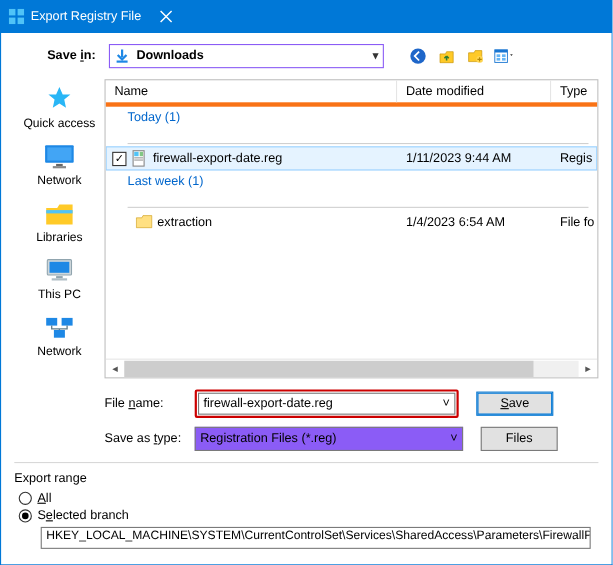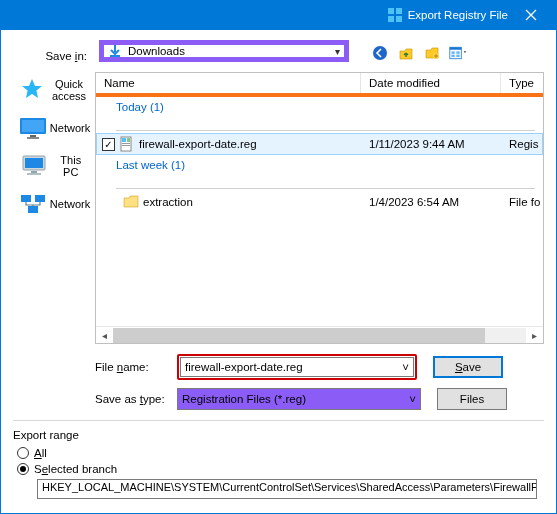--- a/index.html
+++ b/index.html
@@ -1,31 +1,31 @@
 <!DOCTYPE html>
 <html><head>
 <meta charset="utf-8">
 <style>
   * { box-sizing: border-box; font-family: "Segoe UI", Tahoma, sans-serif; }
   body { margin: 0; background: #fff; width: 557px; height: 514px; overflow: hidden; font-size: 11.5px; color: #000; }
-  .title-bar { background: #0078d7; color:#fff; height:30px; display:flex; align-items:center; justify-content:flex-end; padding:0 4px 0 8px; }
+  .title-bar { background: #0078d7; color:#fff; height:30px; display:flex; align-items:center; justify-content:flex-start; padding:0 16px 0 8px; }
   .title-left { display:flex; align-items:center; gap:6px; }
   .title-icon { width:14px; height:14px; display:inline-block; }
   .t-x { width:45px; height:30px; display:flex; align-items:center; justify-content:center; font-size:16px; }
   .dialog { border:1px solid #0078d7; border-top:none; height:484px; padding:10px 12px 12px 12px; display:flex; flex-direction:column; }
-  .row { display:flex; align-items:flex-end; gap:8px; }
+  .row { display:flex; align-items:center; gap:8px;font-weight:bold; }
   .savein-label { width:78px; text-align:right; padding-right:4px;}
-  .savein-combo { flex:1; height:22px; border:5px solid #8b5cf6; display:flex; align-items:center; padding:0 4px; gap:6px; background:#fff; max-width:250px;}
+  .savein-combo { flex:1; height:22px; border:1px solid #8b5cf6; display:flex; align-items:center; padding:0 4px; gap:6px; background:#fff; max-width:250px;}
   .savein-combo .dl-icon { width:14px; height:14px; }
   .combo-caret { margin-left:auto; font-size:10px; color:#333; }
   .nav-icons { display:flex; gap:8px; margin-left:14px; }
   .nav-icons span { width:18px; height:18px; display:flex; align-items:center; justify-content:center; }
   .mid { display:flex; margin-top:10px; height:272px; }
   .places { width:82px; display:flex; flex-direction:column; align-items:center; gap:10px; padding-top:4px;}
-  .place { width:72px; display:flex; flex-direction:row; align-items:center; gap:2px; font-size:11px; text-align:center;justify-content:center; }
+  .place { width:72px; display:flex; flex-direction:column; align-items:center; gap:2px; font-size:11px; text-align:center; }
   .place .picon { width:32px; height:28px; display:flex; align-items:center; justify-content:center; }
   .filelist { flex:1; border:1px solid #c0c0c0; background:#fff; display:flex; flex-direction:column; overflow:hidden;}
   .cols { display:flex; height:24px; border-bottom:4px solid #f97316; font-size:11.5px; align-items:center; }
   .col { padding:0 8px; border-right:1px solid #e5e5e5; height:100%; display:flex; align-items:center;}
   .col.name{ width:265px;} .col.date{ width:140px;} .col.type{ flex:1; border-right:none;}
   .listbody { flex:1; overflow:hidden auto; }
   .group { color:#0066cc; padding:4px 0 16px 20px; font-size:11.5px;}
   .grouprule { border:none; border-top:1px solid #d0d0d0; margin:1px 8px 2px 20px;}
   .item { display:flex; align-items:center; height:22px; }
   .item .c-name{ width:265px; display:flex; align-items:center; gap:4px; padding-left:6px;}
@@ -144,20 +144,29 @@
               <rect x="4" y="4" width="22" height="12" fill="#42a5f5"></rect>
               <rect x="12" y="19" width="6" height="2" fill="#666"></rect>
               <rect x="9" y="21" width="12" height="2" fill="#888"></rect>
             </svg>
           </span>
         <span>Network</span>
       </div>
       <div class="place">
         <span class="picon">
             <svg width="30" height="26" viewBox="0 0 30 26">
+              <path d="M3 8h10l2-3h12v18H3z" fill="#ffca28"></path>
+              <rect x="3" y="10" width="24" height="3" fill="#4fc3f7"></rect>
+            </svg>
+          </span>
+        <span>Libraries</span>
+      </div>
+      <div class="place">
+        <span class="picon">
+            <svg width="30" height="26" viewBox="0 0 30 26">
               <rect x="4" y="3" width="22" height="14" rx="1" fill="#cfd8dc" stroke="#90a4ae"></rect>
               <rect x="6" y="5" width="18" height="10" fill="#1e88e5"></rect>
               <rect x="12" y="18" width="6" height="2" fill="#90a4ae"></rect>
               <rect x="8" y="20" width="14" height="2" fill="#b0bec5"></rect>
             </svg>
           </span>
         <span>This PC</span>
       </div>
       <div class="place">
         <span class="picon">

